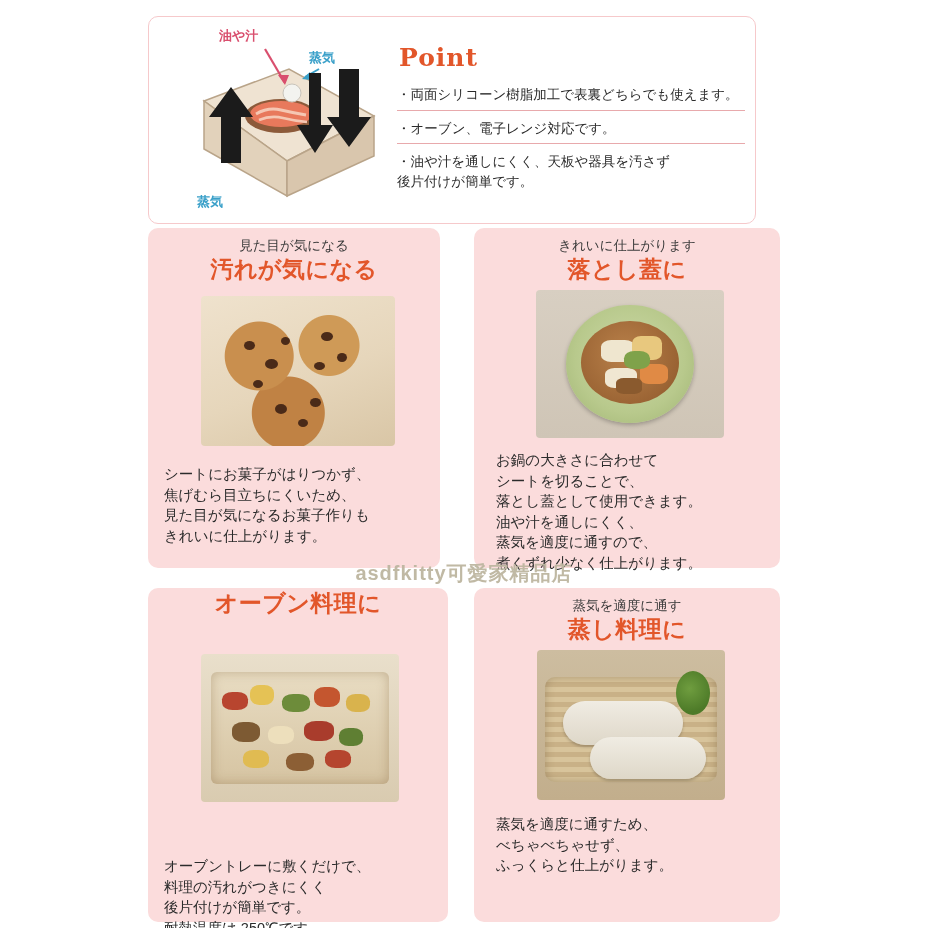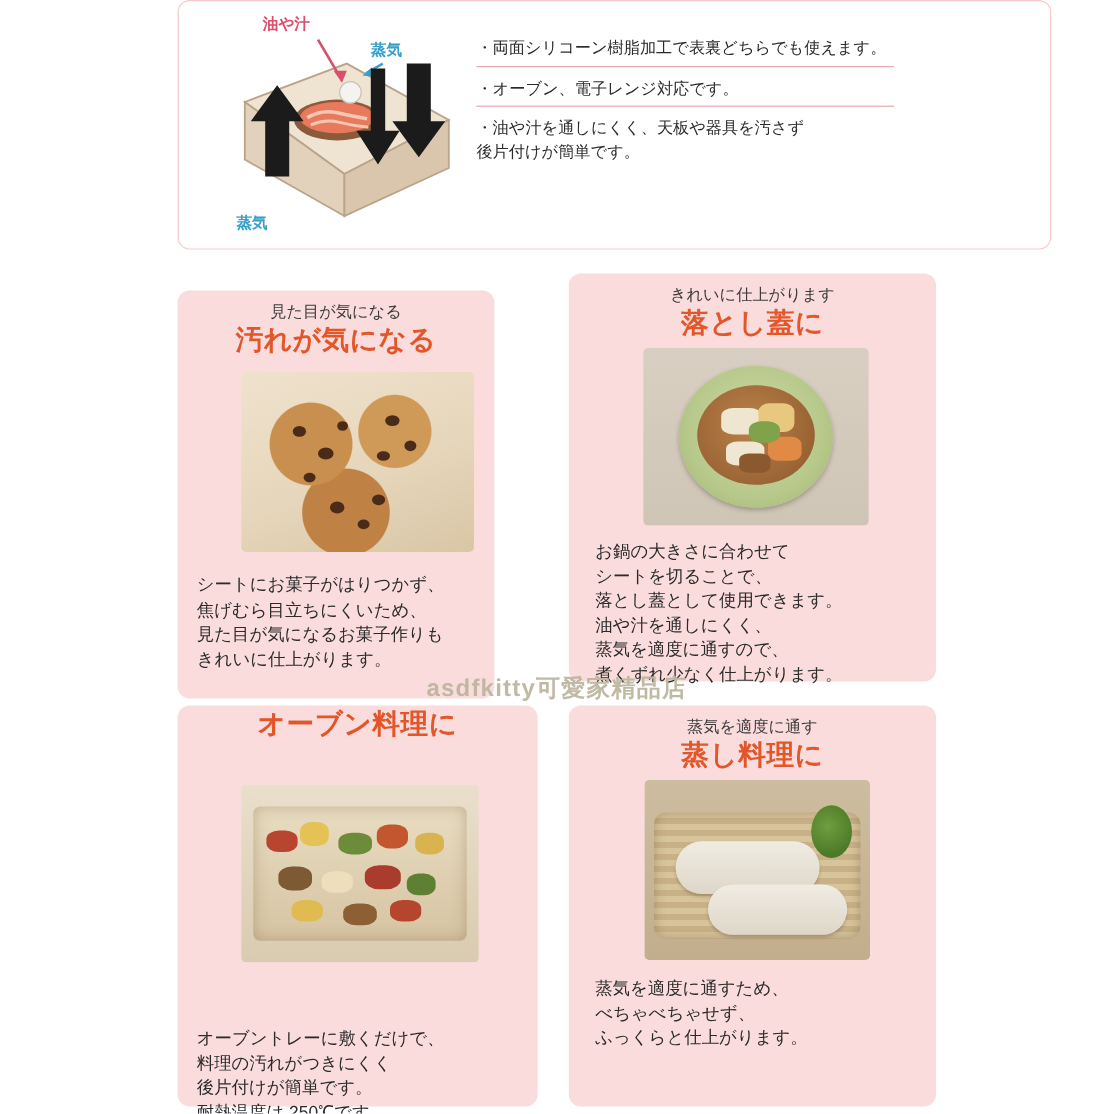--- a/index.html
+++ b/index.html
@@ -20,22 +20,22 @@
     left: 0; top: 0;
     width: 928px;
     height: 928px;
     background: #ffffff;
   }
 
   
   .point-panel {
     position: absolute;
     left: 148px;
-    top: 0;
-    width: 728px;
+    top: 16px;
+    width: 608px;
     height: 208px;
     background: #ffffff;
     border: 1.5px solid #f6c9cb;
     border-radius: 10px;
     box-sizing: border-box;
   }
 
   .point-illus {
     position: absolute;
     left: 10px;
@@ -82,21 +82,21 @@
   .lbl-steam-top { color: #3aa0c9; left: 150px; top: 28px; }
   .lbl-steam-bottom { color: #3aa0c9; left: 38px; top: 172px; }
 
   
   .card {
     position: absolute;
     background: #fbdcdc;
     border-radius: 10px;
     box-sizing: border-box;
   }
-  .card-a { left: 148px; top: 228px; width: 264px; height: 340px; margin-top: 14px; }
+  .card-a { left: 148px; top: 228px; width: 292px; height: 340px; }
   .card-b { left: 474px; top: 228px; width: 306px; height: 340px; }
   .card-c { left: 148px; top: 588px; width: 300px; height: 334px; }
   .card-d { left: 474px; top: 588px; width: 306px; height: 334px; }
 
   .card-sub {
     text-align: center;
     font-size: 13.5px;
     color: #3b3b3b;
     padding-top: 10px;
     line-height: 1.2;
@@ -250,20 +250,21 @@
 
         <polygon points="180,48 180,96 168,96 190,126 212,96 200,96 200,48" fill="#1b1b1b"></polygon>
         <polygon points="150,52 162,52 162,104 174,104 156,132 138,104 150,104" fill="#1b1b1b"></polygon>
       </svg>
       <div class="ill-label lbl-oil">油や汁</div>
       <div class="ill-label lbl-steam-top">蒸気</div>
       <div class="ill-label lbl-steam-bottom">蒸気</div>
     </div>
 
     <div class="point-right">
+      <div class="point-title">Point</div>
       <div class="point-line">・両面シリコーン樹脂加工で表裏どちらでも使えます。</div>
       <div class="point-line">・オーブン、電子レンジ対応です。</div>
       <div class="point-line last">・油や汁を通しにくく、天板や器具を汚さず
   後片付けが簡単です。</div>
     </div>
   </div>
 
   <div class="card card-a">
     <div class="card-sub">見た目が気になる</div>
     <div class="card-head">汚れが気になる</div>

